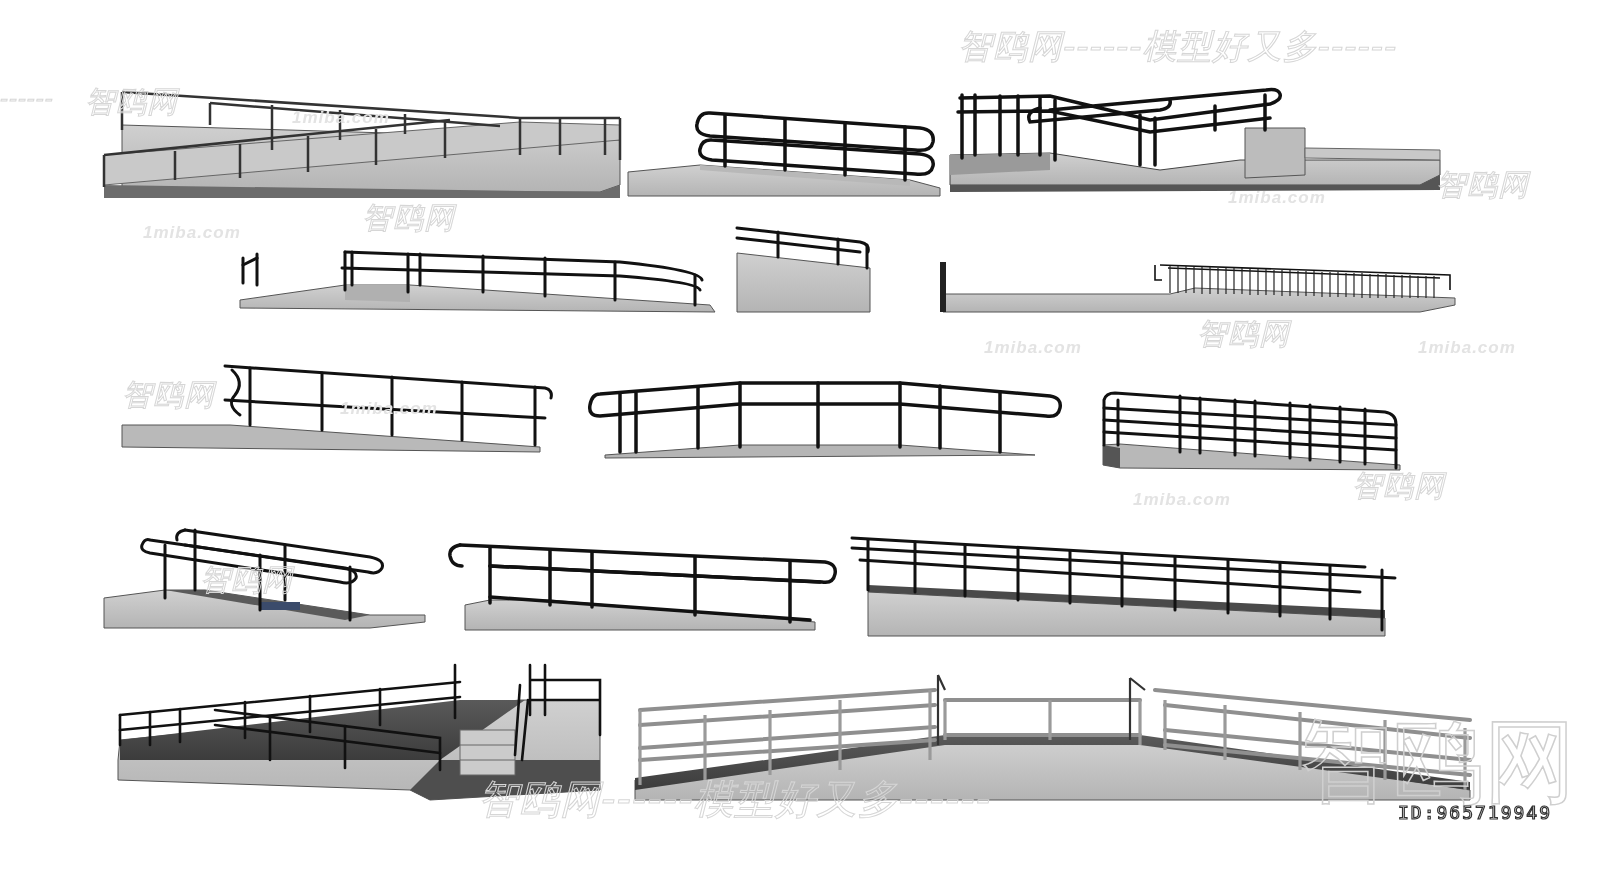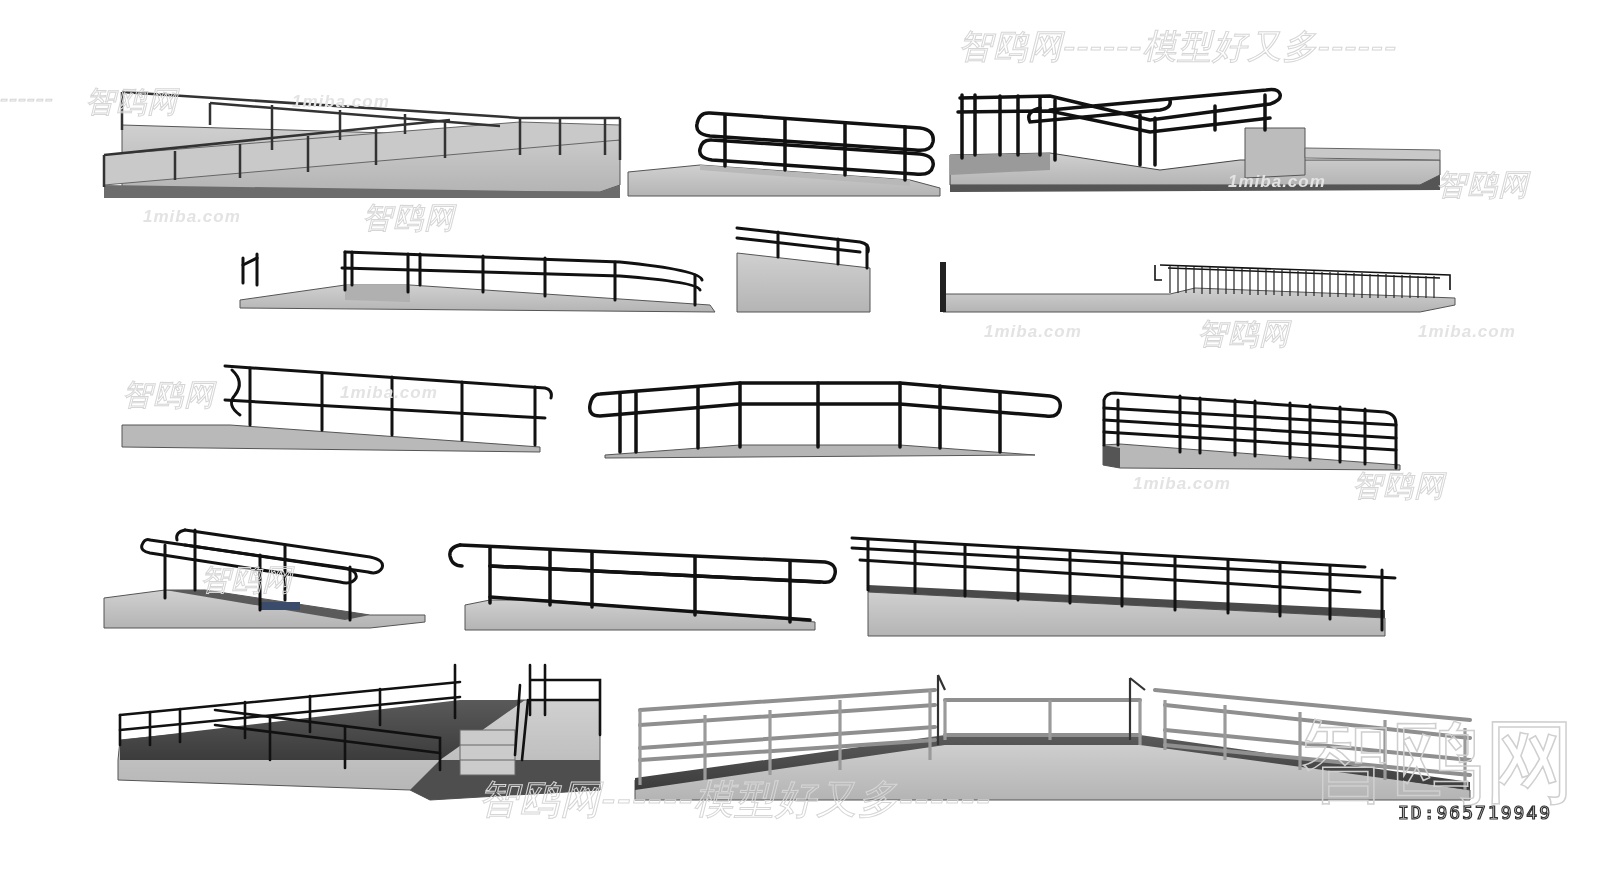--- a/index.html
+++ b/index.html
@@ -6,21 +6,21 @@
     body {
       width: 1600px; height: 890px; background: #ffffff; position: relative; overflow: hidden;
       font-family: "DejaVu Sans", sans-serif;
     }
     .canvas { position: absolute; left: 0; top: 0; width: 1600px; height: 890px; }
     .wm {
       position: absolute; color: transparent; white-space: nowrap;
       -webkit-text-stroke: 1px #d6d6d6; font-family: "DejaVu Sans", sans-serif;
       letter-spacing: 1px; pointer-events: none; font-style: italic;
     }
-    .wm-small { color: #e3e3e3; -webkit-text-stroke: 0; font-weight: bold; font-family: "Liberation Sans", sans-serif; }
+    .wm-small { color: #e3e3e3; -webkit-text-stroke: 0; font-weight: bold; font-family: "Liberation Sans", sans-serif; margin-top: 16px; }
     .id-label {
       position: absolute; right: 48px; top: 802px; font-size: 18px; letter-spacing: 2px;
       color: #ffffff; -webkit-text-stroke: 1.2px #333; font-family: "DejaVu Sans Mono", monospace;
     }
     .big-logo {
       position: absolute; left: 1300px; top: 700px; font-size: 92px; color: transparent;
       -webkit-text-stroke: 1.5px #cfcfcf; font-family: "DejaVu Sans", sans-serif;
     }
   </style>
 </head>

